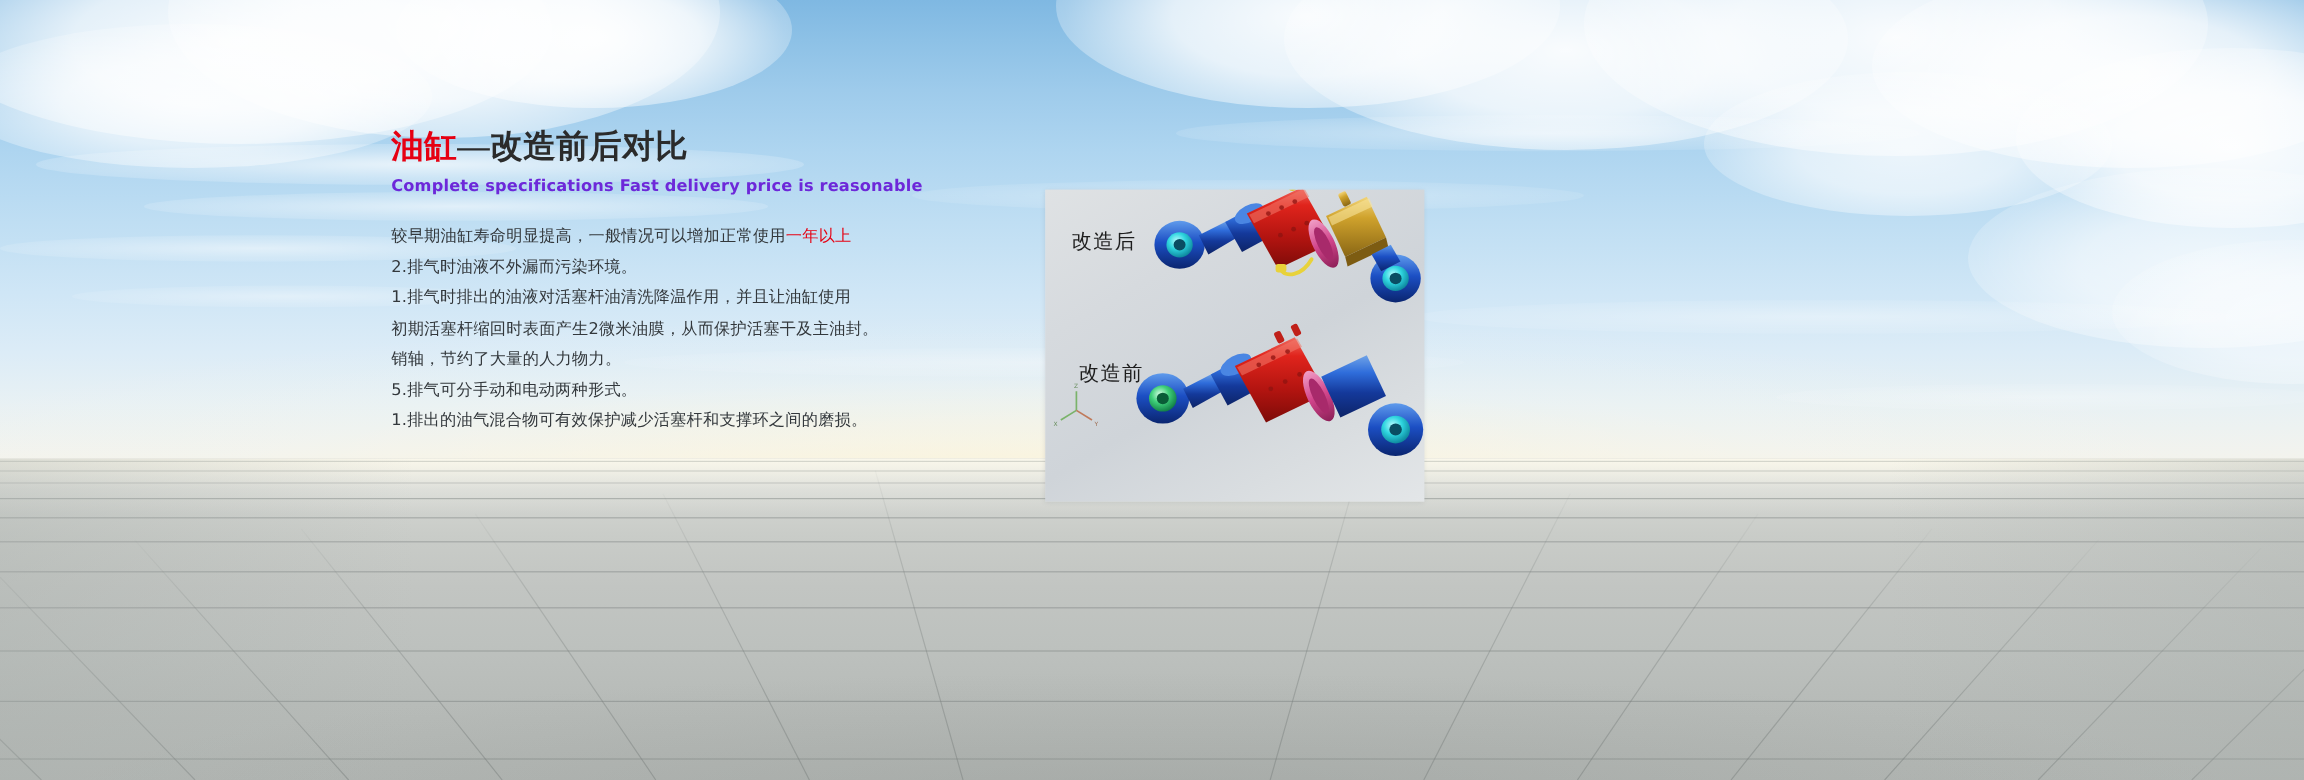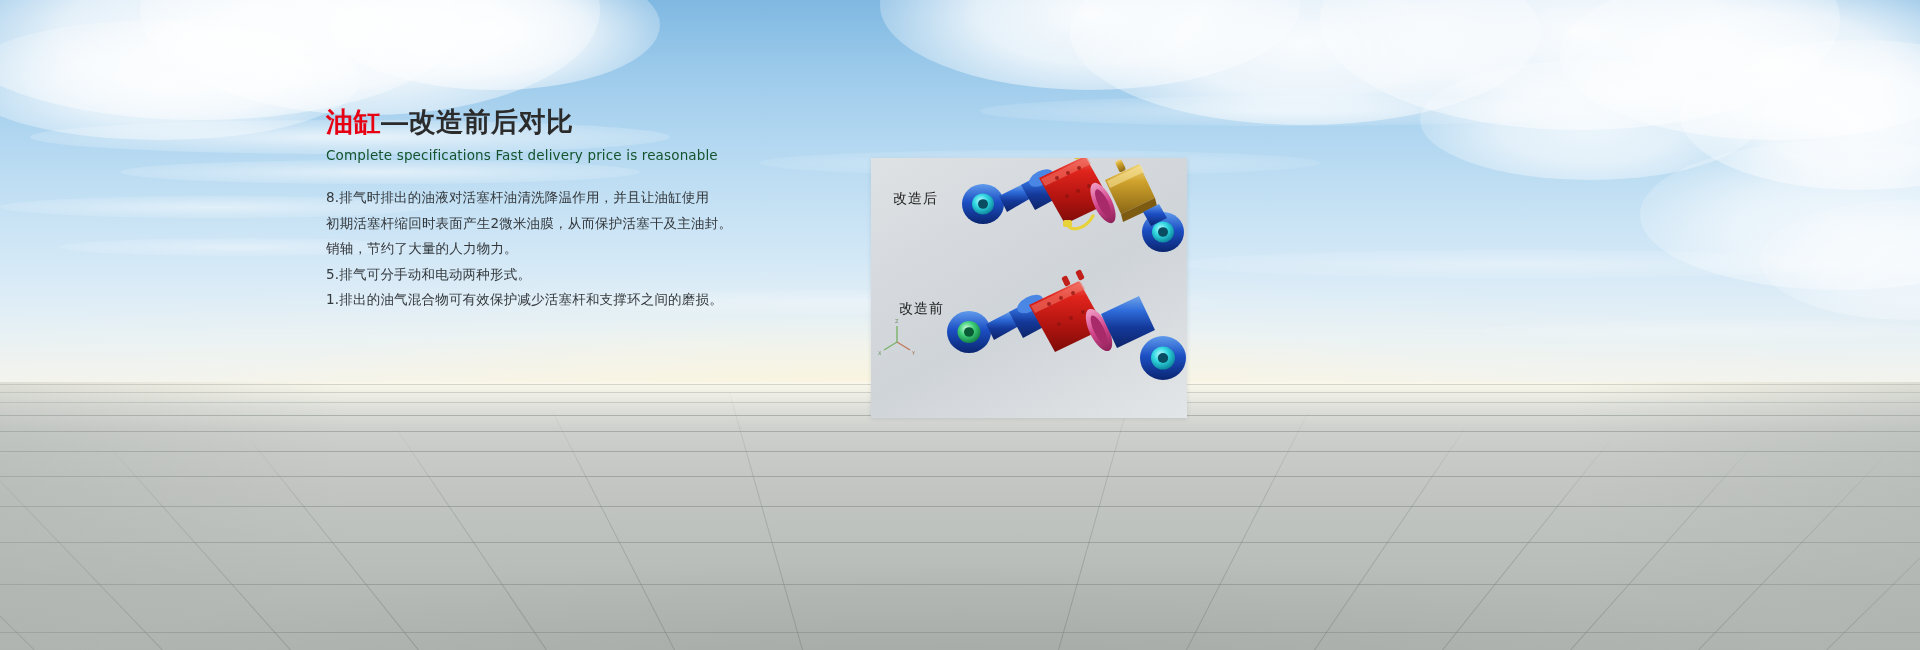--- a/index.html
+++ b/index.html
@@ -160,38 +160,39 @@
   }
 
   
   .text-block {
     position: absolute;
     left: 326px;
     top: 104px;
     width: 470px;
   }
   .title {
-    font-family: Liberation Sans, sans-serif;
+    font-family: Liberation Serif, serif;
     font-size: 27px;
     font-weight: bold;
     line-height: 36px;
     letter-spacing: 0.5px;
     color: #2b2b2b;
     white-space: nowrap;
     margin: 0;
   }
   .title .hl { color: #e60012; }
   .subtitle {
     font-family: "DejaVu Sans", "Liberation Sans", sans-serif;
     font-size: 13.5px;
-    color: #14532d;
+    color: #6d28d9;
     letter-spacing: 0.15px;
     line-height: 20px;
     margin: 5px 0 0 0;
     white-space: nowrap;
+    font-weight: bold;
   }
   .body-list {
     margin: 20px 0 0 0;
     padding: 0;
     list-style: none;
   }
   .body-list li {
     font-family: "DejaVu Sans", "Liberation Sans", sans-serif;
     font-size: 13.5px;
     color: #33383c;
@@ -208,21 +209,21 @@
     top: 158px;
     width: 316px;
     height: 260px;
     background: linear-gradient(150deg, #dfe2e4 0%, #d6dade 28%, #cfd4d9 55%, #d9dde0 78%, #e3e6e8 100%);
     box-shadow: 0 1px 4px rgba(90,100,110,0.18);
     overflow: hidden;
   }
   .cad-label {
     position: absolute;
     font-family: Liberation Serif, serif;
-    font-size: 14px;
+    font-size: 17px;
     color: #1d1d1d;
     letter-spacing: 1px;
     white-space: nowrap;
   }
   .cad-label.after  { left: 22px; top: 32px; }
   .cad-label.before { left: 28px; top: 142px; }
 
   .cad-svg { position: absolute; left: 0; top: 0; }
 </style>
 </head>
@@ -288,21 +289,23 @@
     <div class="ground-shade"></div>
     <div class="ground-vig"></div>
   </div>
 
   <div class="text-block">
     <h1 class="title">
       <span class="hl">油缸</span><span>—改造前后对比</span>
     </h1>
     <p class="subtitle">Complete specifications Fast delivery price is reasonable</p>
     <ul class="body-list" id="body-list">
-        <li><span>8.排气时排出的油液对活塞杆油清洗降温作用，并且让油缸使用</span></li>
+        <li><span>较早期油缸寿命明显提高，一般情况可以增加正常使用</span><span class="red">一年以上</span></li>
+        <li><span>2.排气时油液不外漏而污染环境。</span></li>
+        <li><span>1.排气时排出的油液对活塞杆油清洗降温作用，并且让油缸使用</span></li>
         <li><span>初期活塞杆缩回时表面产生2微米油膜，从而保护活塞干及主油封。</span></li>
         <li><span>销轴，节约了大量的人力物力。</span></li>
         <li><span>5.排气可分手动和电动两种形式。</span></li>
         <li><span>1.排出的油气混合物可有效保护减少活塞杆和支撑环之间的磨损。</span></li>
       </ul>
   </div>
 
   <div class="cad-panel">
 
     <span class="cad-label after">改造后</span>

